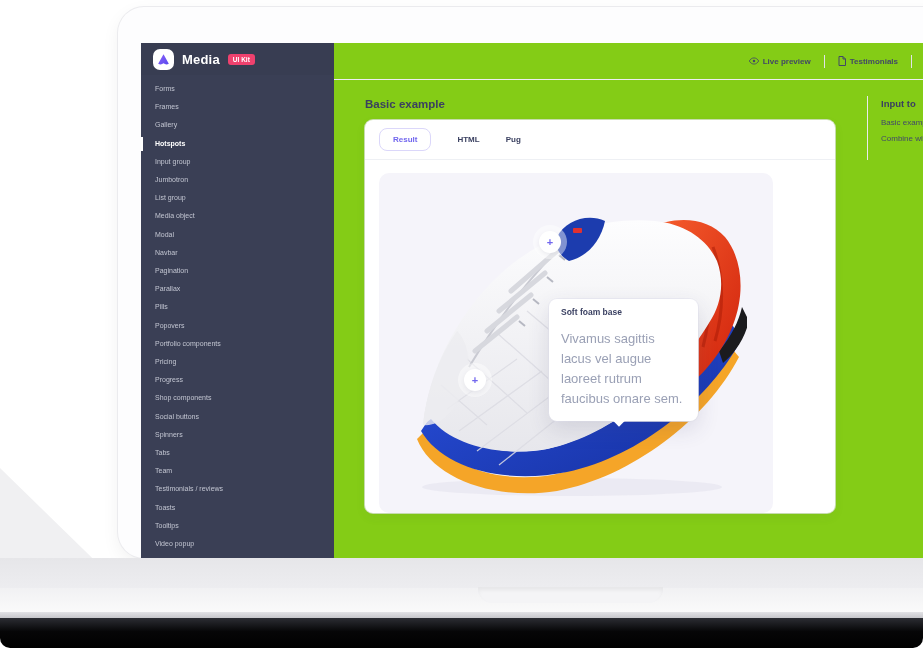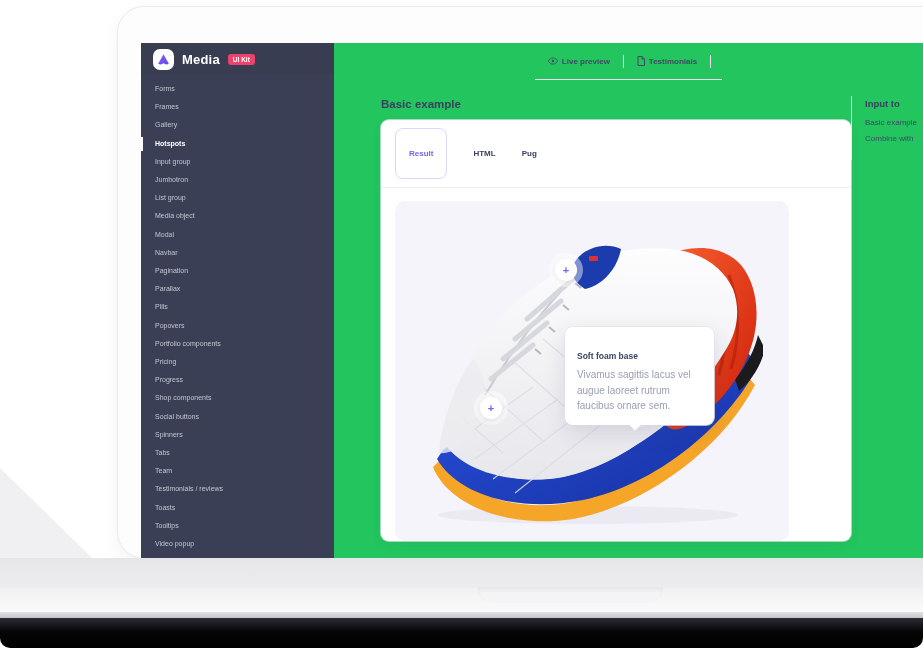--- a/index.html
+++ b/index.html
@@ -41,62 +41,62 @@
   .badge { background:#ef416e; color:#fff; font-size:6.5px; font-weight:700;
     padding:2px 5px; border-radius:3px; }
   .side-list { padding-top:5px; }
   .side-item { position:relative; padding:5px 14px; font-size:7px; line-height:8.2px;
     color:#c3c6d2; cursor:pointer; }
   .side-item.active { color:#fff; font-weight:700; }
   .side-item.active::before { content:""; position:absolute; left:0; top:2px; bottom:2px;
     width:2px; background:#fff; }
 
   
-  .main { flex:1; display:flex; flex-direction:column; background:#22c55e; min-width:0;align-items:center; }
+  .main { flex:1; display:flex; flex-direction:column; background:#84cc16; min-width:0; }
   .topbar { height:37px; min-height:37px; border-bottom:1px solid #ededf1;
     display:flex; align-items:center; justify-content:flex-end; }
   .top-link { display:flex; align-items:center; gap:4px; font-size:8px; font-weight:600;
     color:#424866; padding:0 13px; cursor:pointer; }
   .v-div { width:1px; height:13px; background:#e2e2e8; }
   .top-spacer { width:11px; }
   .icon-svg { display:block; }
 
   .content-row { flex:1; display:flex; }
   .center-col { flex:1; padding:18px 0 0 31px; min-width:0; }
   .page-title { font-size:11.5px; font-weight:700; color:#3a4060; margin-bottom:10px; }
 
   .card { width:470px; background:#fff; border-radius:8px;
     box-shadow:0 0 0 1px rgba(228,228,238,.7), 0 4px 12px rgba(60,60,100,.06); }
   .tabs { display:flex; align-items:center; gap:26px; padding:8px 14px;
     border-bottom:1px solid #eef0f4; }
   .tab { font-size:8px; font-weight:600; color:#3a4060; padding:6px 0; cursor:pointer; }
   .tab.active { color:#7166ee; border:1px solid #dbd7fa; border-radius:8px;
-    padding:20px 13px; background:#fff; }
+    padding:6px 13px; background:#fff; }
 
   .example { position:relative; margin:13px 14px 14px; width:394px; height:340px;
     background:#f5f4fa; border-radius:10px; }
   .shoe-svg { position:absolute; left:28px; top:26px; }
 
   .hs { position:absolute; width:22px; height:22px; border-radius:50%;
     background:#fff; color:#7166ee; font-size:11px; font-weight:600; line-height:1;
     display:flex; align-items:center; justify-content:center; cursor:pointer;
     box-shadow:0 0 0 6px rgba(255,255,255,.45), 0 2px 5px rgba(40,40,80,.15); }
   .hs.hs-active { width:24px; height:24px; background:#7468ee; color:#fff;
     box-shadow:0 0 0 7px rgba(255,255,255,.55), 0 3px 7px rgba(80,70,200,.35); }
   .hs-1 { left:160px; top:58px; }
   .hs-2 { left:85px;  top:196px; }
   .hs-3 { left:231px; top:196px; }
 
   .tip { position:absolute; left:170px; top:126px; width:149px; background:#fff;
-    border-radius:8px; padding:24px 12px 11px;
+    border-radius:8px; padding:8px 12px 11px;
     box-shadow:0 8px 22px rgba(55,60,100,.14), 0 0 0 1px rgba(235,235,242,.8); z-index:3; }
   .tip::after { content:""; position:absolute; left:66px; bottom:-4px; width:8px; height:8px;
     background:#fff; transform:rotate(45deg); }
   .tip-title { font-size:8.5px; font-weight:700; color:#3c4263; }
-  .tip-body { margin-top:6px; font-size:10px; line-height:1.55; color:#9aa0b5; }
+  .tip-body { margin-top:12px; font-size:13px; line-height:1.55; color:#9aa0b5; }
 
   .aside { width:56px; min-width:56px; margin-top:16px; padding:2px 0 10px 13px;
     border-left:1px solid #e9e9ee; align-self:flex-start; }
   .aside-title { font-size:9.5px; font-weight:700; color:#3a4060; margin-bottom:9px;
     white-space:nowrap; }
   .aside-link { font-size:8px; color:#42486a; margin-bottom:7px; white-space:nowrap;
     cursor:pointer; }
 </style>
 </head>
 <body>

